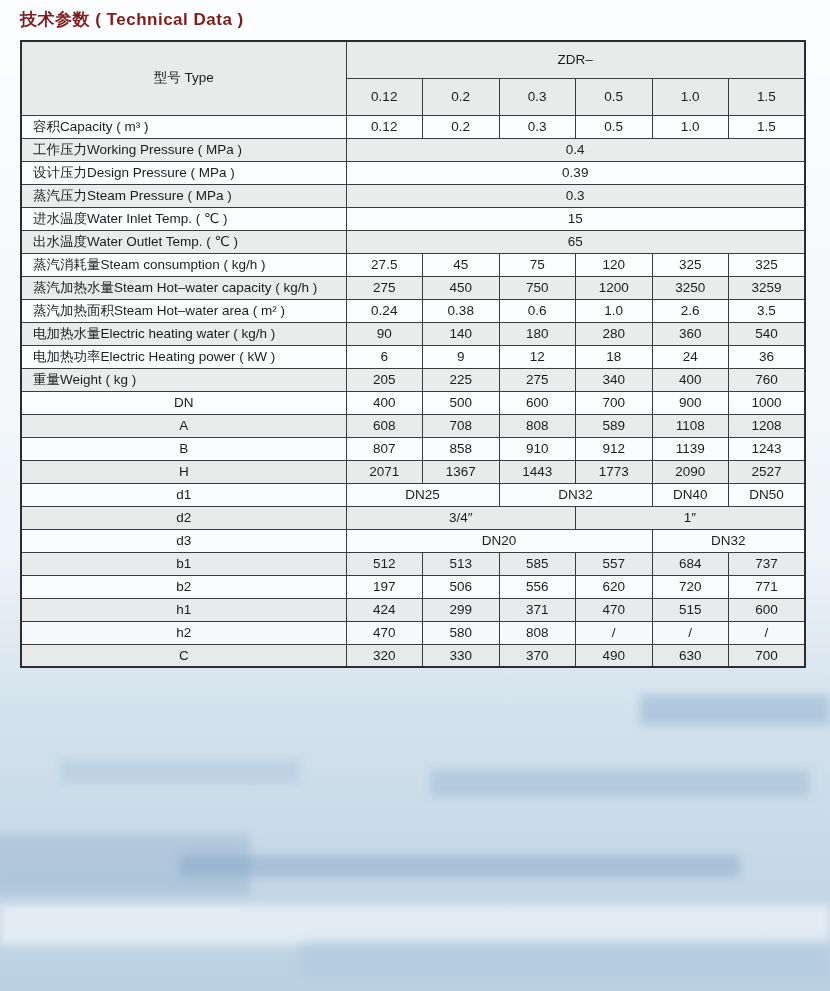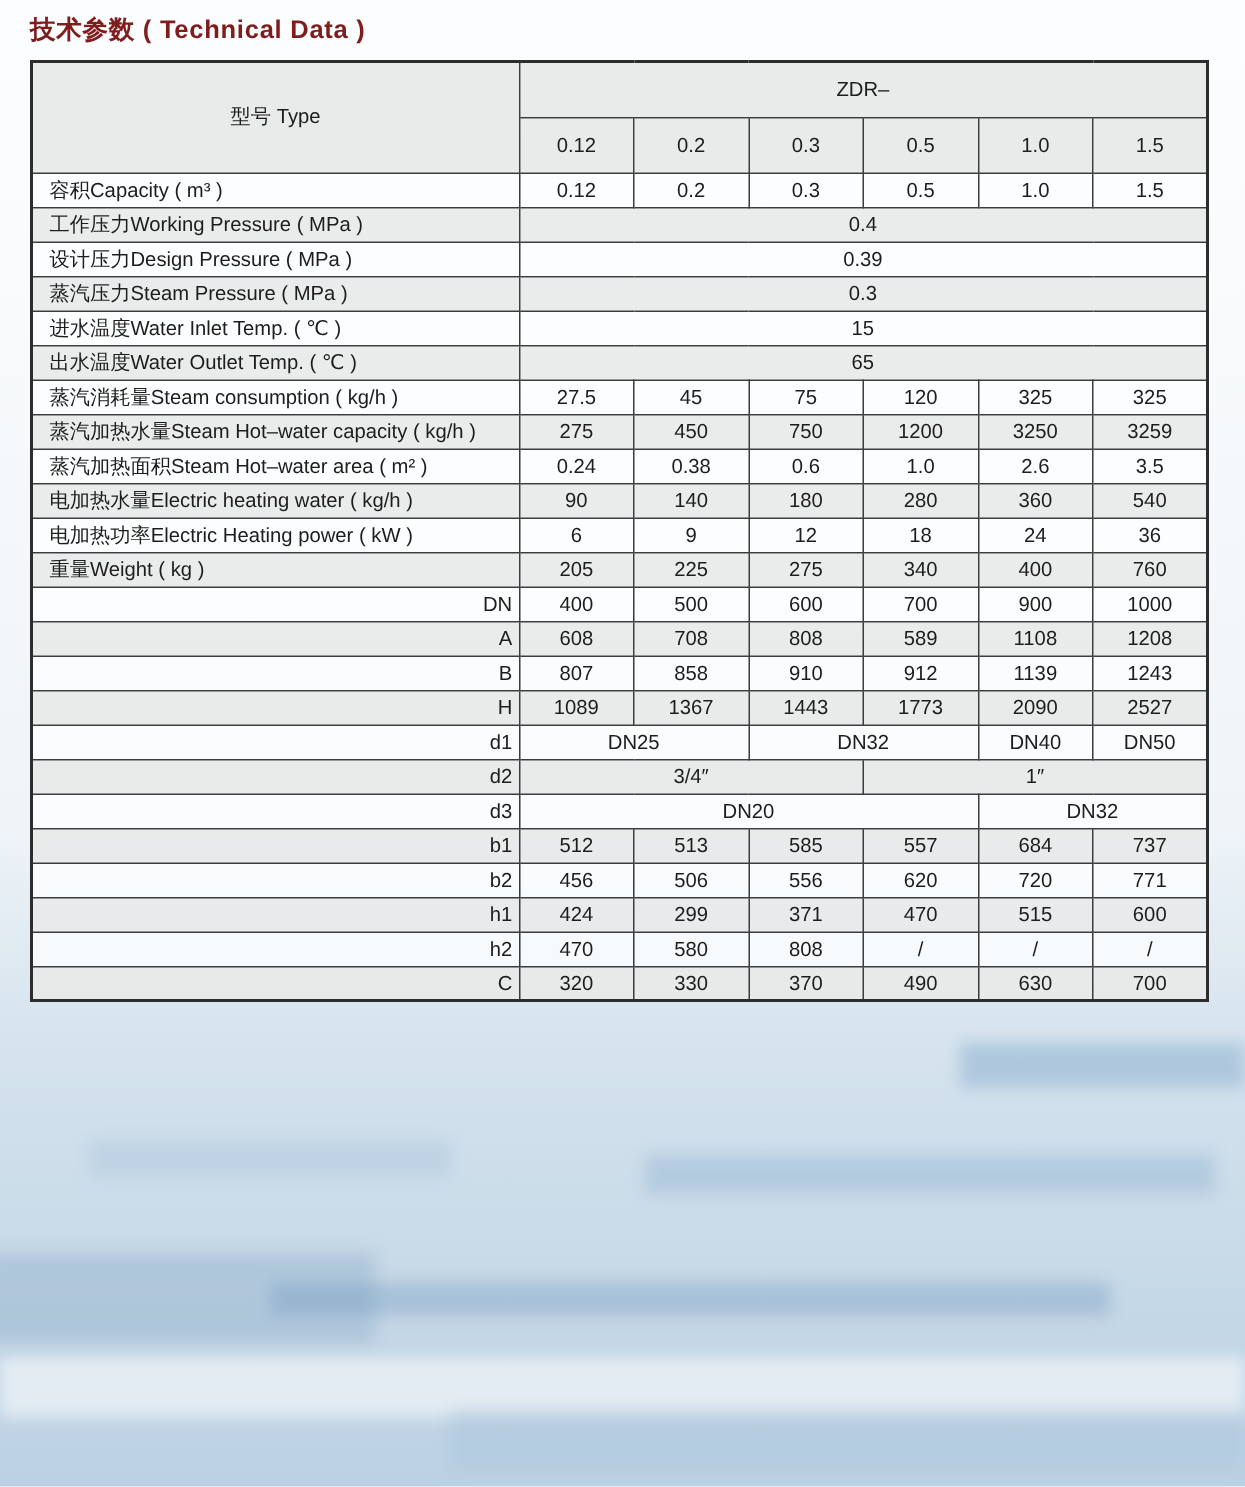--- a/index.html
+++ b/index.html
@@ -45,21 +45,21 @@
     font-weight: normal;
     padding: 0 4px;
     overflow: hidden; white-space: nowrap;
   }
   thead tr { height: 37px; }
   tbody tr { height: 23px; margin-left: 24px; }
   thead th { background: rgba(232,233,233,0.95); margin-top: 16px; }
   tr.dark td { background: rgba(232,233,233,0.93); }
   tr.light td { background: rgba(253,254,255,0.80); }
   td.lbl { text-align: left; padding-left: 11px; }
-  td.lblc { text-align: right; }
+  td.lblc { text-align: center; }
 </style>
 </head>
 <body>
 
 <div class="bg-photo">
   <div class="band"></div>
   <div class="shape s1"></div>
   <div class="shape s2"></div>
   <div class="shape s4"></div>
   <div class="shape s5"></div>
@@ -200,21 +200,21 @@
       <td class="lblc">B</td>
       <td>807</td>
       <td>858</td>
       <td>910</td>
       <td>912</td>
       <td>1139</td>
       <td>1243</td>
     </tr>
     <tr class="dark">
       <td class="lblc">H</td>
-      <td>1089</td>
+      <td>2071</td>
       <td>1367</td>
       <td>1443</td>
       <td>1773</td>
       <td>2090</td>
       <td>2527</td>
     </tr>
     <tr class="light">
       <td class="lblc">d1</td>
       <td colspan="2">DN25</td>
       <td colspan="2">DN32</td>
@@ -235,21 +235,21 @@
       <td class="lblc">b1</td>
       <td>512</td>
       <td>513</td>
       <td>585</td>
       <td>557</td>
       <td>684</td>
       <td>737</td>
     </tr>
     <tr class="light">
       <td class="lblc">b2</td>
-      <td>456</td>
+      <td>197</td>
       <td>506</td>
       <td>556</td>
       <td>620</td>
       <td>720</td>
       <td>771</td>
     </tr>
     <tr class="dark">
       <td class="lblc">h1</td>
       <td>424</td>
       <td>299</td>

